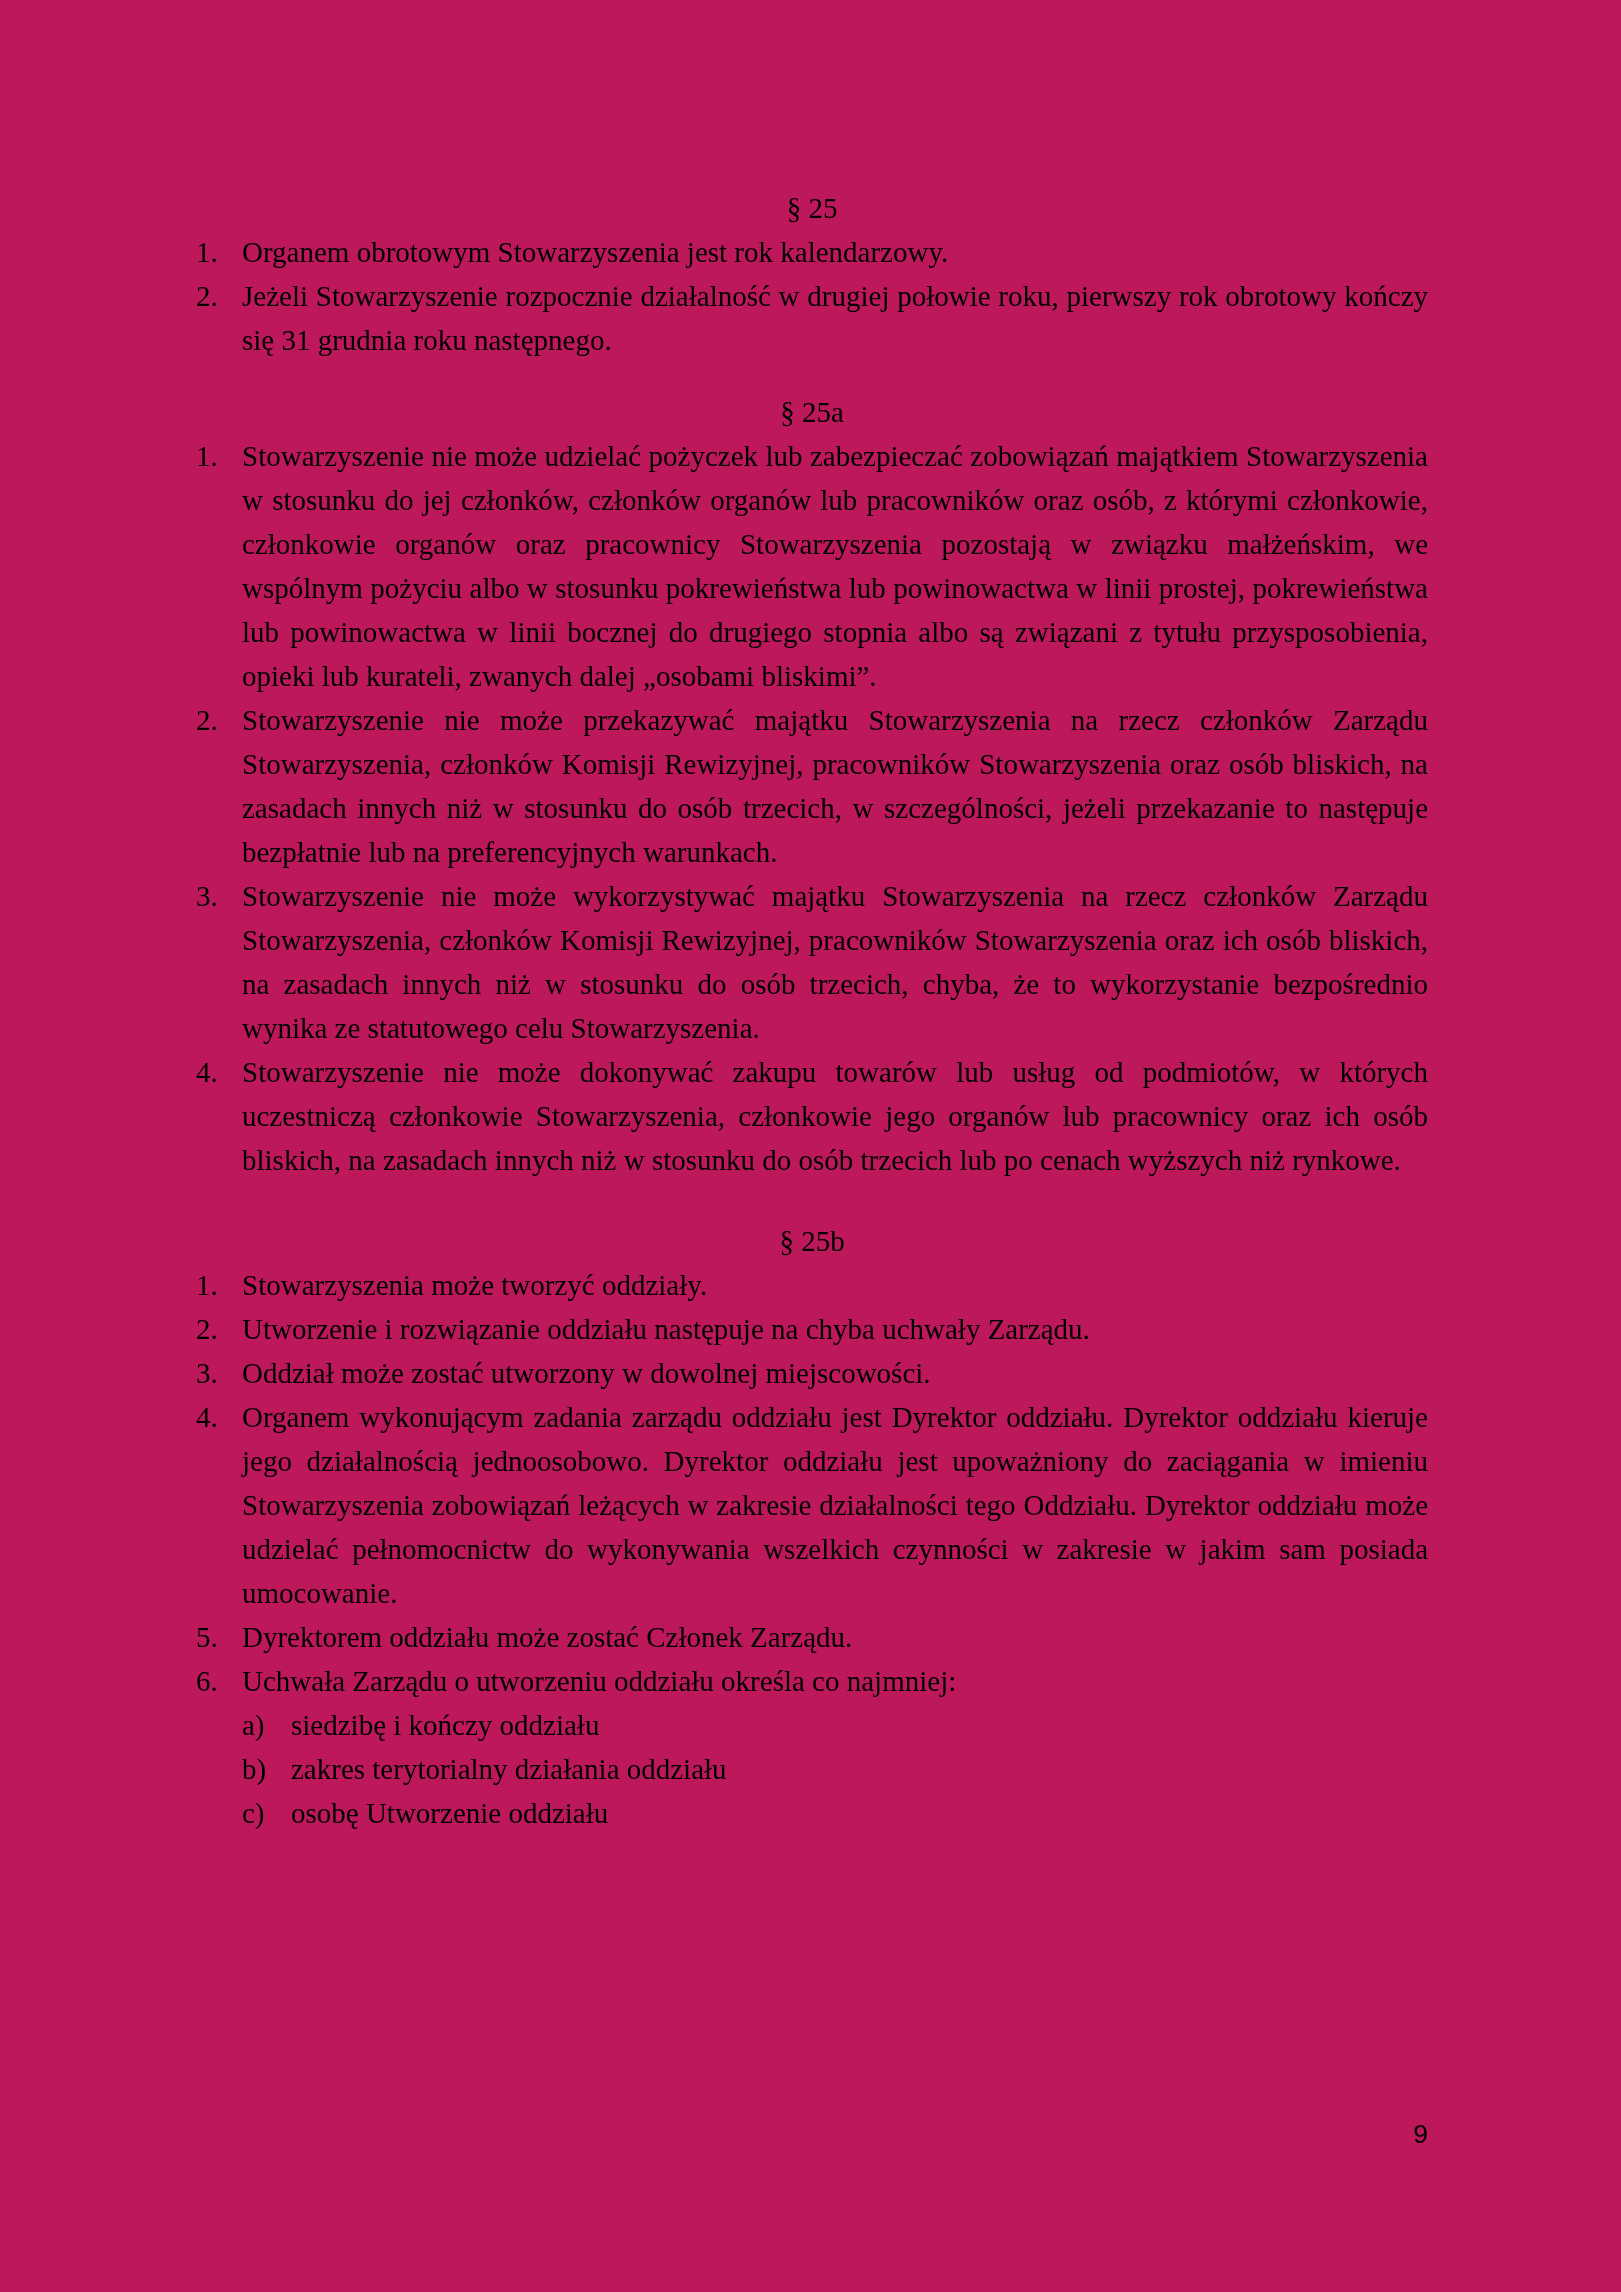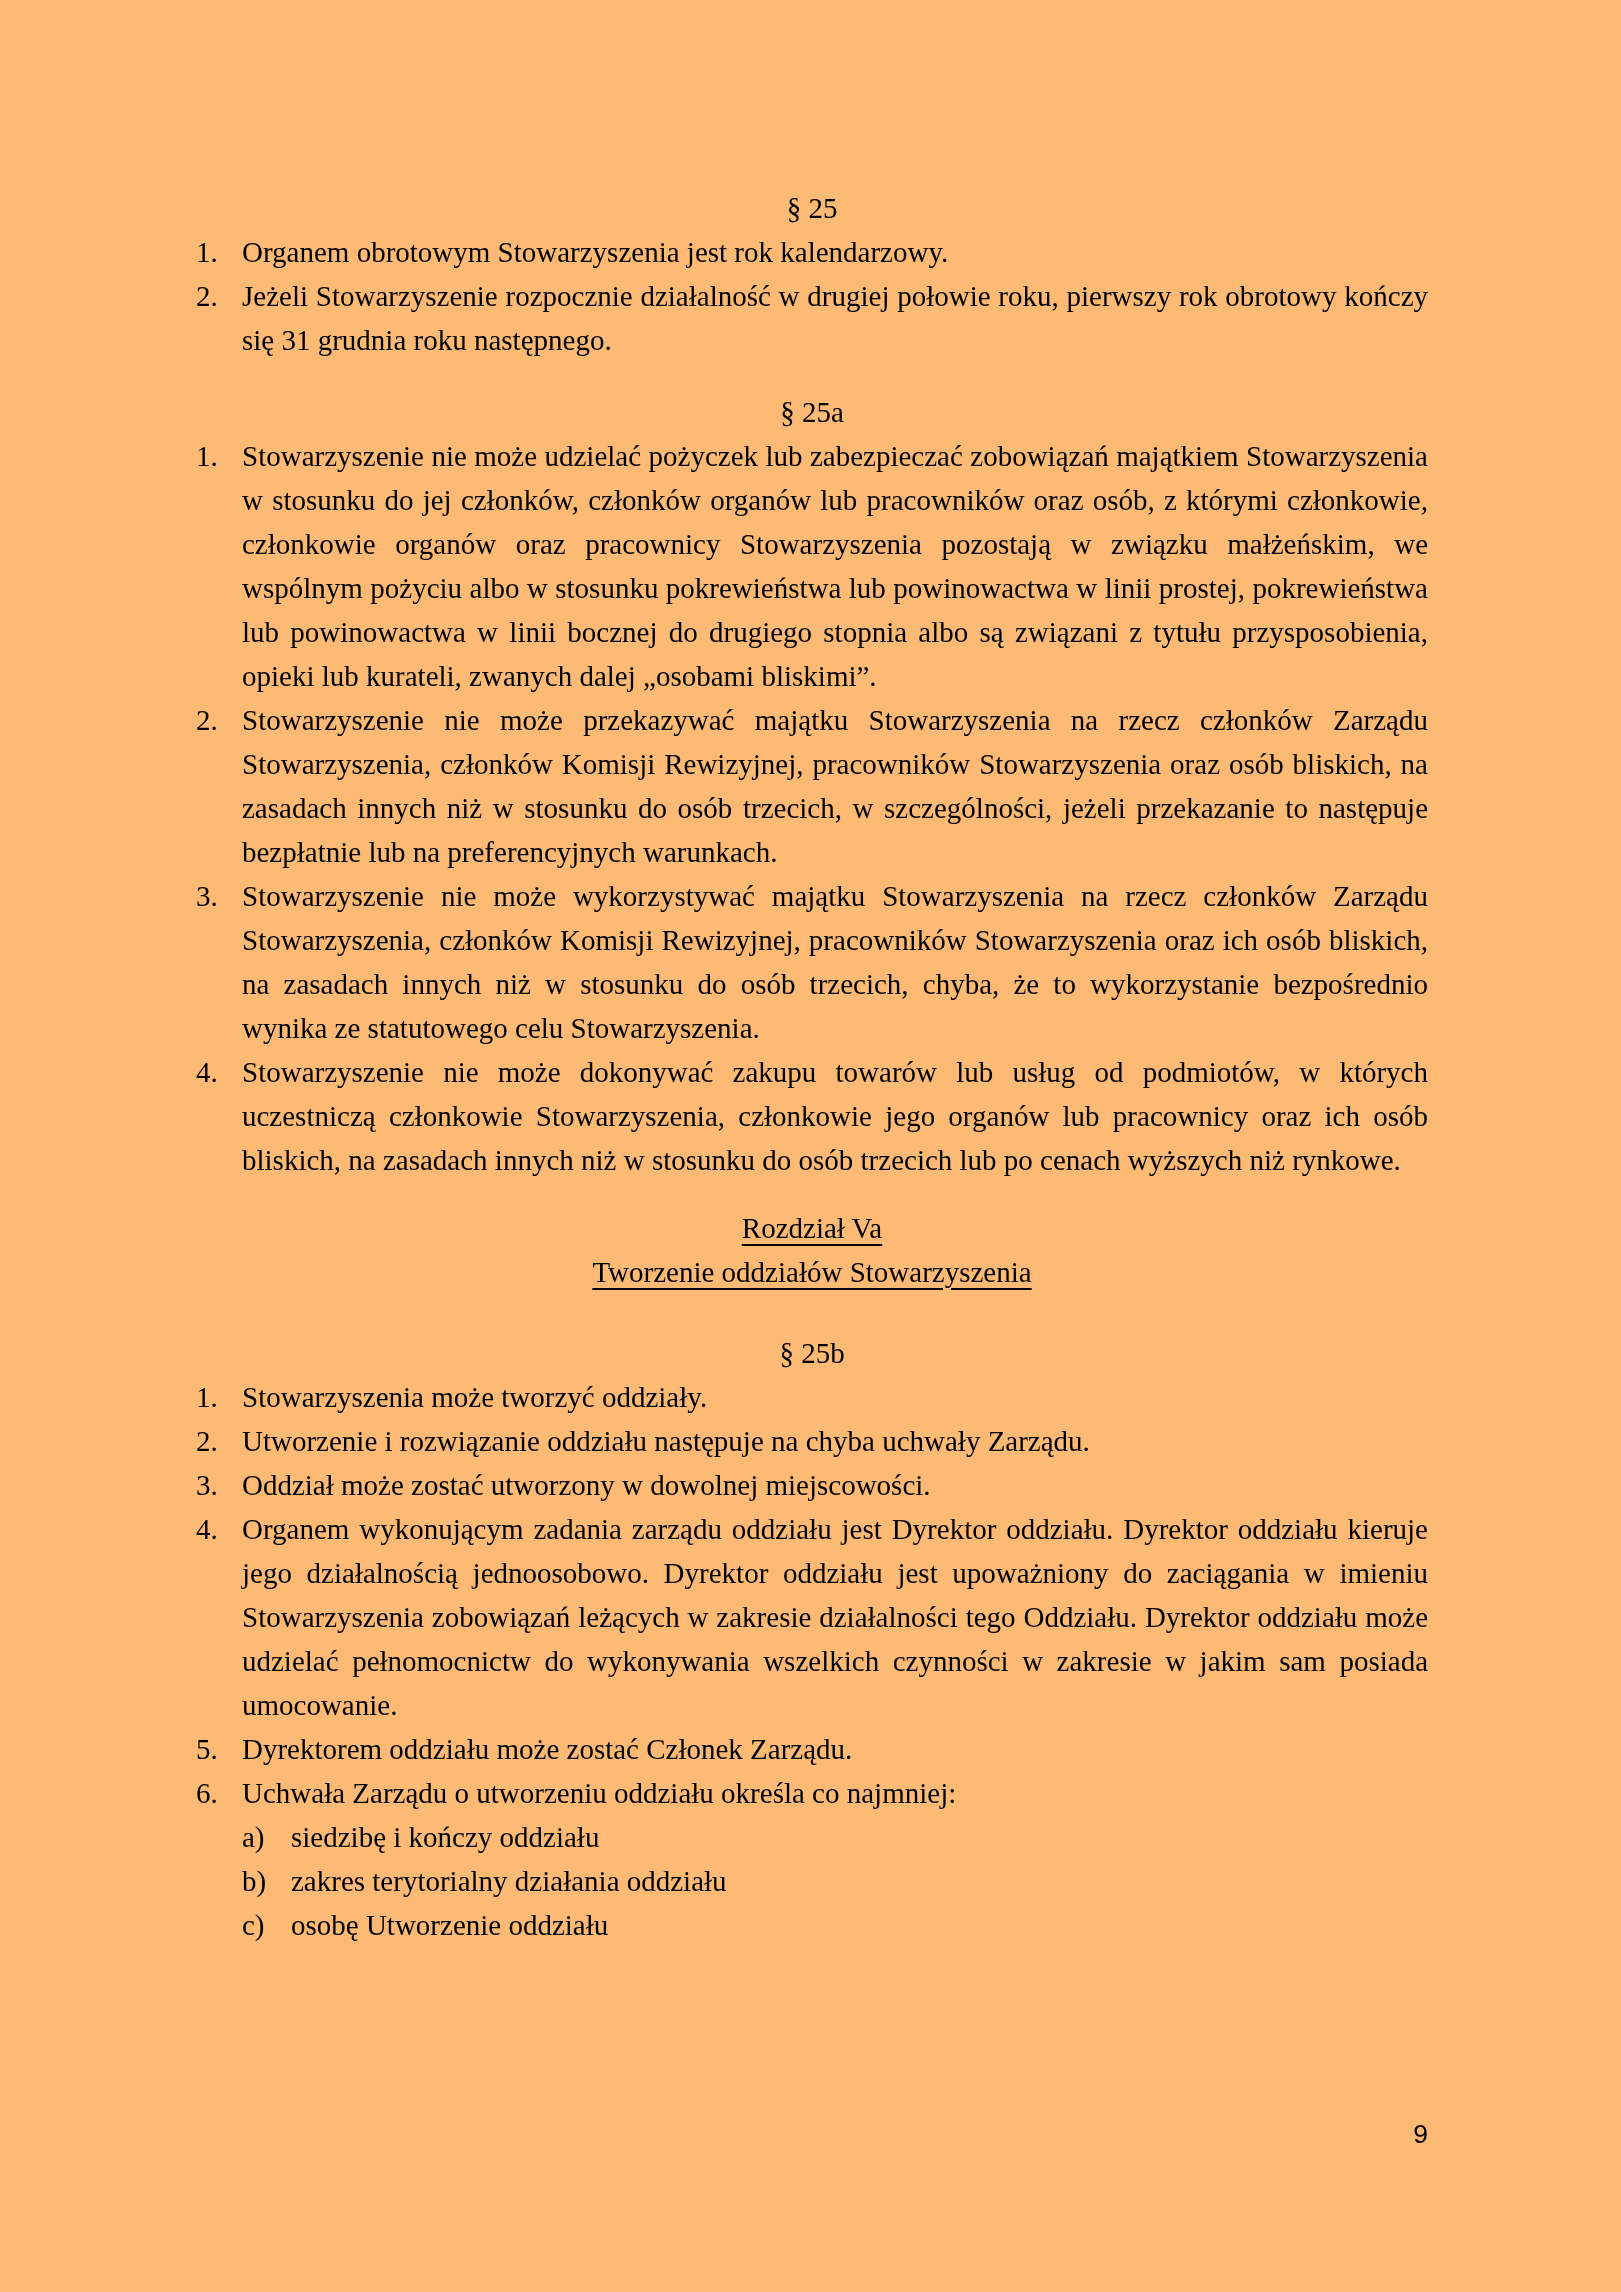--- a/index.html
+++ b/index.html
@@ -1,20 +1,20 @@
 <!DOCTYPE html>
 <html lang="pl"><head>
 <meta charset="utf-8">
 <style>
   html, body { margin: 0; padding: 0; background: #ffffff; }
   .page {
     position: relative;
     width: 1621px;
     height: 2293px;
-    background: #fdba74;
+    background: #be185d;
     color: #000000;
     font-family: "Liberation Serif", "DejaVu Serif", serif;
     font-size: 29px;
     line-height: 44px;
     overflow: hidden;
   }
   .content {
     position: absolute;
     left: 196px;
     top: 186px;
@@ -80,24 +80,20 @@
       <div class="li">
         <span class="li-marker">3.</span>
         <span class="li-text">Stowarzyszenie nie może wykorzystywać majątku Stowarzyszenia na rzecz członków Zarządu Stowarzyszenia, członków Komisji Rewizyjnej, pracowników Stowarzyszenia oraz ich osób bliskich, na zasadach innych niż w stosunku do osób trzecich, chyba, że to wykorzystanie bezpośrednio wynika ze statutowego celu Stowarzyszenia.</span>
       </div>
       <div class="li">
         <span class="li-marker">4.</span>
         <span class="li-text">Stowarzyszenie nie może dokonywać zakupu towarów lub usług od podmiotów, w których uczestniczą członkowie Stowarzyszenia, członkowie jego organów lub pracownicy oraz ich osób bliskich, na zasadach innych niż w stosunku do osób trzecich lub po cenach wyższych niż rynkowe.</span>
       </div>
     </div>
 
-    <div class="chapter">
-      <div class="chapter-line"><span>Rozdział Va</span></div>
-      <div class="chapter-line"><span>Tworzenie oddziałów Stowarzyszenia</span></div>
-    </div>
 
     <div class="sec-heading s25b">§ 25b</div>
 
     <div class="olist">
       <div class="li">
         <span class="li-marker">1.</span>
         <span class="li-text">Stowarzyszenia może tworzyć oddziały.</span>
       </div>
       <div class="li">
         <span class="li-marker">2.</span>

